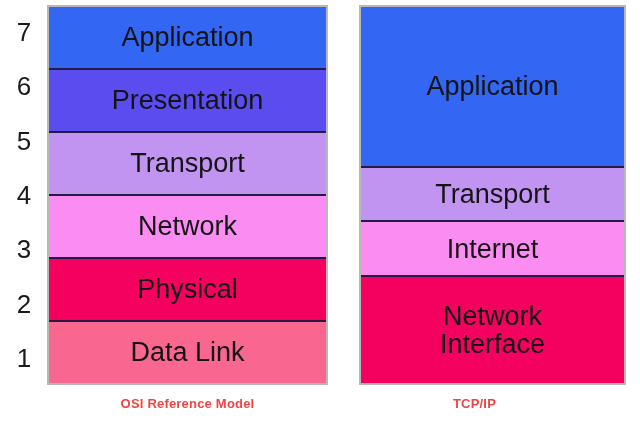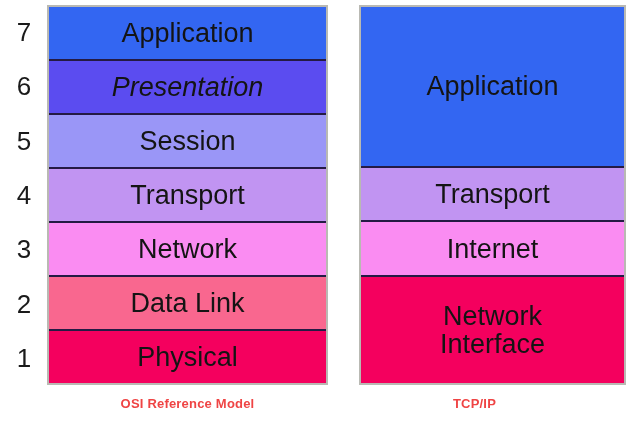--- a/index.html
+++ b/index.html
@@ -109,26 +109,25 @@
   <div class="layer-number">6</div>
   <div class="layer-number">5</div>
   <div class="layer-number">4</div>
   <div class="layer-number">3</div>
   <div class="layer-number">2</div>
   <div class="layer-number">1</div>
 </div>
 
 <div class="stack" id="osi-stack">
   <div class="layer-box" style="background-color: rgb(51, 102, 242);">Application</div>
-  <div class="layer-box" style="background-color: rgb(91, 76, 240); font-style: italic;">Presentation</div>
-  <div class="layer-box" style="background-color: rgb(154, 150, 247);">Session</div>
+  <div class="layer-box" style="background-color: rgb(91, 76, 240);">Presentation</div>
   <div class="layer-box" style="background-color: rgb(193, 148, 242);">Transport</div>
   <div class="layer-box" style="background-color: rgb(250, 140, 242);">Network</div>
+  <div class="layer-box" style="background-color: rgb(244, 0, 94);">Physical</div>
   <div class="layer-box" style="background-color: rgb(249, 103, 143);">Data Link</div>
-  <div class="layer-box" style="background-color: rgb(244, 0, 94);">Physical</div>
 </div>
 
 <div class="stack" id="tcpip-stack">
   <div class="layer-box span-3" style="background-color: rgb(51, 102, 242);">Application</div>
   <div class="layer-box span-1" style="background-color: rgb(193, 148, 242);">Transport</div>
   <div class="layer-box span-1" style="background-color: rgb(250, 140, 242);">Internet</div>
   <div class="layer-box span-2" style="background-color: rgb(244, 0, 94);">Network
 Interface</div>
 </div>
 

